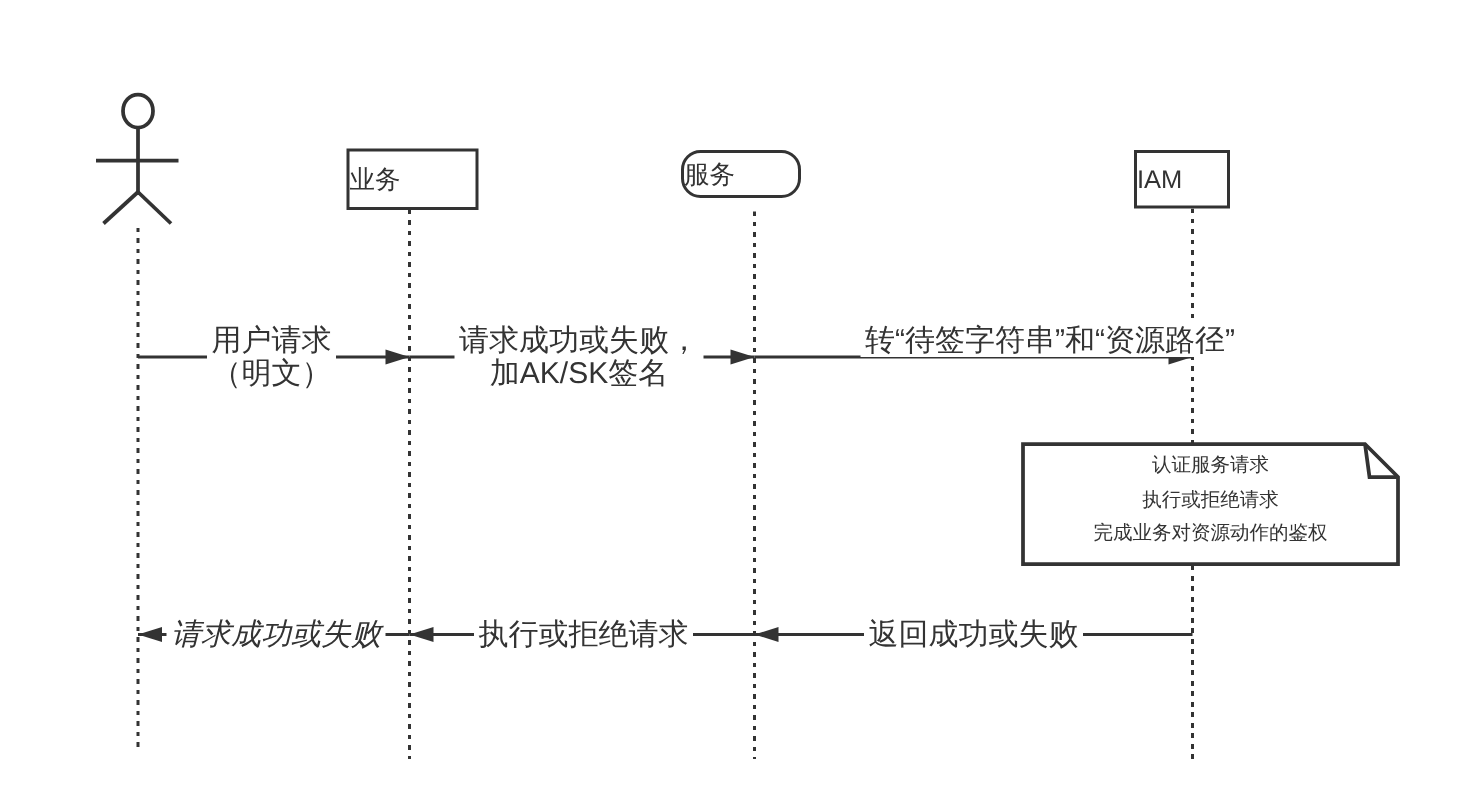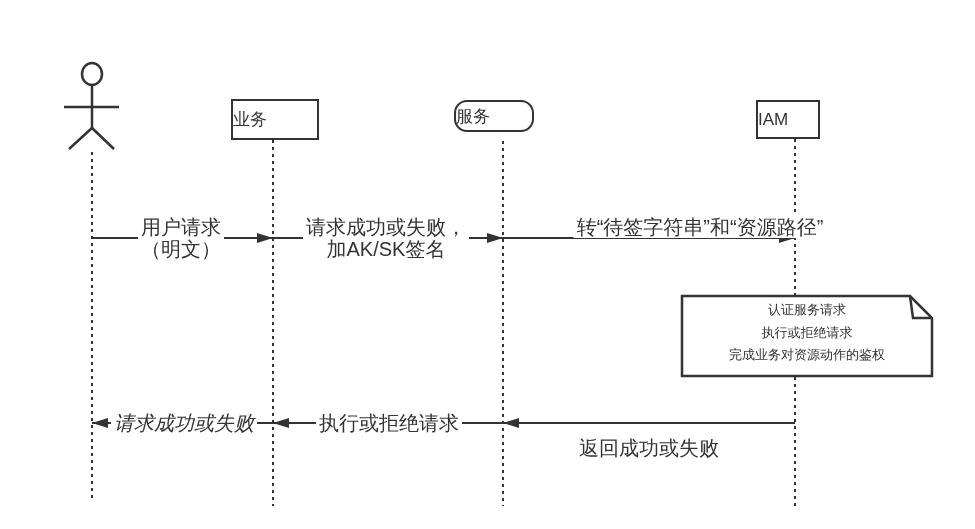--- a/index.html
+++ b/index.html
@@ -139,21 +139,21 @@
     <polyline points="231,3 234,25 253,25" fill="none" stroke="#333333" stroke-width="2.5"></polyline>
   </svg>
   <div class="note-text" style="left:688px; top:299px; width:238px;">
     <div>认证服务请求</div>
     <div>执行或拒绝请求</div>
     <div>完成业务对资源动作的鉴权</div>
   </div>
 
   <div class="mline" style="left:503px; top:422px; width:292px;"></div>
   <div class="ah-left" style="left:503px; top:418px;"></div>
-  <div class="mlabel" style="left:649px; top:412px;margin-top:25px;">
+  <div class="mlabel" style="left:649px; top:412px;">
     <div>返回成功或失败</div>
   </div>
 
   <div class="mline" style="left:273px; top:422px; width:230px;"></div>
   <div class="ah-left" style="left:273px; top:418px;"></div>
   <div class="mlabel" style="left:389px; top:412px;">
     <div>执行或拒绝请求</div>
   </div>
 
   <div class="mline" style="left:92px; top:422px; width:181px;"></div>

